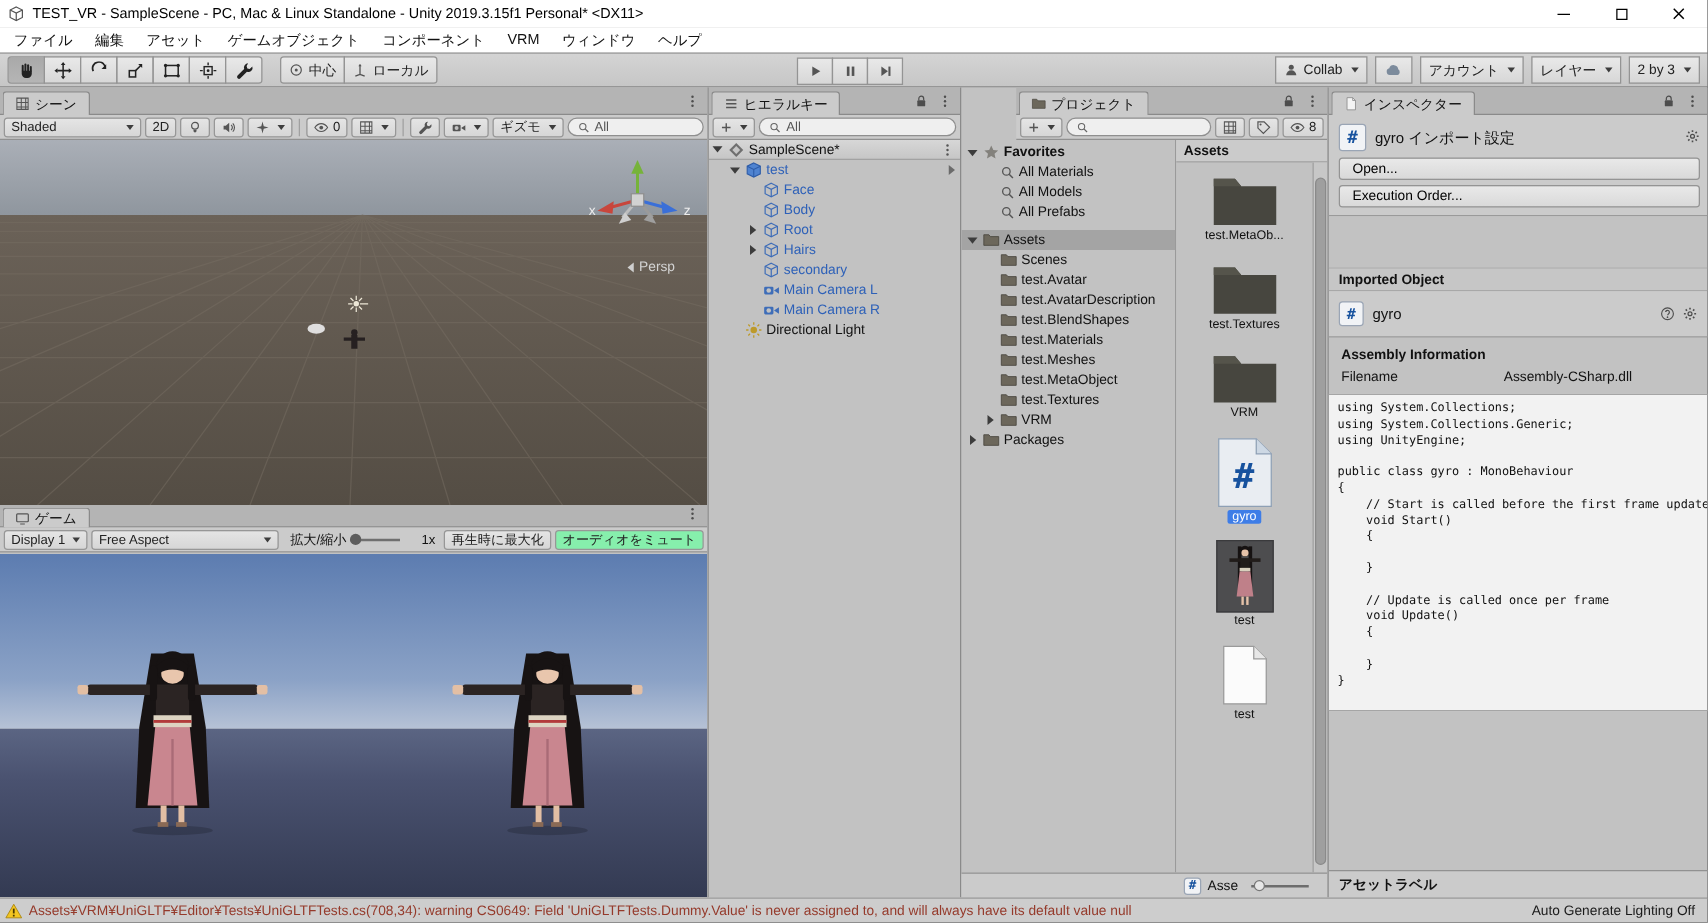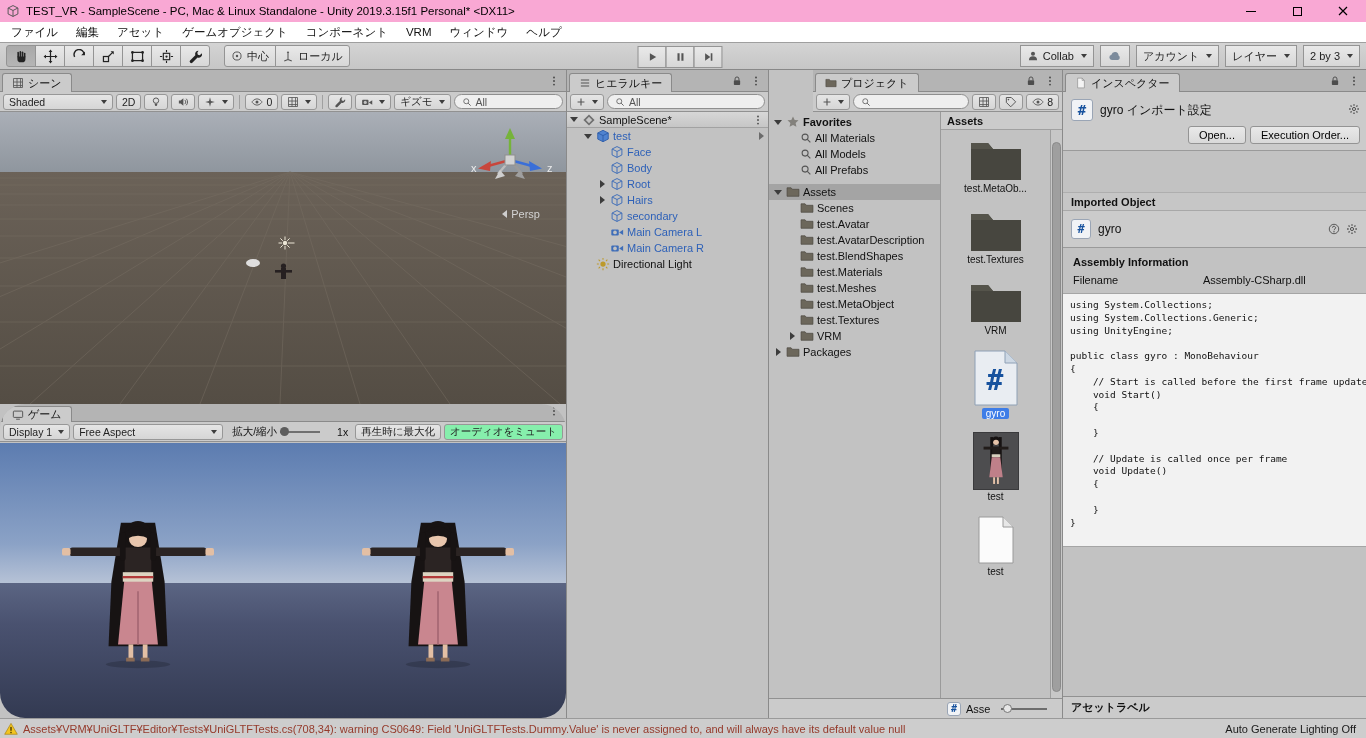--- a/index.html
+++ b/index.html
@@ -2,21 +2,21 @@
 <html><head>
 <meta charset="utf-8">
 <style>
   *{box-sizing:border-box;margin:0;padding:0;}
   html,body{margin:0;padding:0;}
   body{width:1366px;height:738px;overflow:hidden;background:#000;}
   #window{position:relative;width:1366px;height:738px;background:#c2c2c2;
     font-family:"Liberation Sans","DejaVu Sans",sans-serif;font-size:12px;color:#111;}
 
   
-  .titlebar{position:absolute;top:0;left:0;right:0;height:22px;background:#f9a8d4;display:flex;align-items:center;gap:6px;padding-left:6px;text-align:right;}
+  .titlebar{position:absolute;top:0;left:0;right:0;height:22px;background:#ffffff;display:flex;align-items:center;gap:6px;padding-left:6px;text-align:right;}
   .title-text{font-size:11.5px;color:#000;white-space:nowrap;}
   .win-controls{margin-left:auto;display:flex;height:100%;}
   .winbtn{width:46px;height:100%;display:flex;align-items:center;justify-content:center;color:#000;}
   .min-glyph{width:10px;height:1px;background:#000;}
   .max-glyph{width:9px;height:9px;border:1px solid #000;}
   .menubar{position:absolute;top:22px;left:0;right:0;height:20px;background:#fff;display:flex;align-items:center;padding-left:2px;font-size:11.5px;}
   .menu-item{padding:0 9px;height:100%;display:flex;align-items:center;white-space:nowrap;}
   .toolbar{position:absolute;top:42px;left:0;right:0;height:28px;background:linear-gradient(#d4d4d4,#c6c6c6);border-top:1px solid #9f9f9f;border-bottom:1px solid #888;display:flex;align-items:center;padding:0 6px;}
   .tool-group{display:flex;}
   .toolbtn{height:22px;min-width:30px;display:flex;align-items:center;justify-content:center;gap:4px;background:linear-gradient(#e9e9e9,#d7d7d7);border:1px solid #949494;font-size:11px;color:#222;padding:0 6px;margin-left:-1px;white-space:nowrap;}
@@ -25,21 +25,21 @@
   .toolbtn.active{background:linear-gradient(#a9a9a9,#b5b5b5);}
   .mlgap{margin-left:14px;}
   .play-group{position:absolute;left:50%;top:3px;transform:translateX(-53%);display:flex;}
   .play-group .toolbtn{min-width:29px;}
   .right-group{margin-left:auto;display:flex;gap:7px;align-items:center;}
   .caret{width:0;height:0;border-left:3.5px solid transparent;border-right:3.5px solid transparent;border-top:4px solid #3d3d3d;margin-left:3px;flex:none;}
 
   
   .panel{position:absolute;background:#c2c2c2;overflow:hidden;}
   #scene-panel{left:0;top:70px;width:566px;height:334px;}
-  #game-panel{left:0;top:404px;width:566px;height:314px;border-radius:25px;}
+  #game-panel{left:0;top:404px;width:566px;height:314px;}
   #hierarchy-panel{left:566px;top:70px;width:202px;height:648px;border-left:1px solid #8a8a8a;}
   #project-panel{left:768px;top:70px;width:294px;height:648px;border-left:1px solid #8a8a8a;padding-left:44px;}
   #inspector-panel{left:1062px;top:70px;width:304px;height:648px;border-left:1px solid #8a8a8a;display:flex;flex-direction:column;}
   .tabbar{height:22px;background:#b4b4b4;display:flex;align-items:flex-end;padding-left:2px;border-bottom:1px solid #8a8a8a;}
   .tabbar.short{height:18px;}
   .tab{height:19px;display:flex;align-items:center;gap:4px;padding:0 9px;font-size:11px;background:#cbcbcb;border:1px solid #8a8a8a;border-bottom:none;border-radius:3px 3px 0 0;position:relative;top:1px;white-space:nowrap;}
   .tabbar.short .tab{height:16px;}
   .tabbar-right{margin-left:auto;display:flex;align-items:center;gap:7px;padding:0 6px 4px 0;color:#4d4d4d;}
   .controlbar{height:20px;background:#cbcbcb;border-bottom:1px solid #919191;display:flex;align-items:center;padding:0 3px;gap:3px;font-size:10.5px;white-space:nowrap;}
   .mini-dd,.mini-btn{height:16px;display:flex;align-items:center;gap:3px;padding:0 5px;background:linear-gradient(#e5e5e5,#d6d6d6);border:1px solid #979797;border-radius:3px;font-size:10.5px;color:#222;flex:none;}
@@ -88,21 +88,21 @@
   .slider{width:46px;height:2px;background:#6d6d6d;position:relative;flex:none;margin-right:14px;}
   .knob{position:absolute;left:2px;top:-4px;width:9px;height:9px;border-radius:50%;background:#e6e6e6;border:1px solid #777;}
   .gknob{position:absolute;left:0;top:-3.5px;width:9px;height:9px;border-radius:50%;background:#5d5d5d;}
 
   
   .ins-header{background:#cbcbcb;border-bottom:1px solid #9a9a9a;padding:6px 6px 6px 8px;}
   .ins-title-row{display:flex;align-items:center;gap:7px;height:24px;}
   .script-badge{width:22px;height:22px;background:#f1f3f6;border:1px solid #9aa5b5;border-radius:3px;display:flex;align-items:center;justify-content:center;font-weight:bold;color:#17529e;font-size:14px;font-family:"DejaVu Sans Mono","Liberation Mono",monospace;flex:none;}
   .script-badge.sm{width:20px;height:20px;font-size:12px;}
   .ins-title{font-size:12px;white-space:nowrap;}
-  .ins-btn-row{display:flex;justify-content:flex-end;gap:4px;margin-top:4px;}
+  .ins-btn-row{display:flex;justify-content:flex-end;gap:4px;margin-top:4px;flex-direction:column;}
   .ins-btn{height:18px;padding:0 10px;background:linear-gradient(#e9e9e9,#d9d9d9);border:1px solid #949494;border-radius:3px;font-size:11px;display:flex;align-items:center;}
   .ins-gap{height:42px;background:#c2c2c2;border-bottom:1px solid #aeaeae;}
   .section-strip{height:18px;background:#c6c6c6;border-bottom:1px solid #a8a8a8;display:flex;align-items:center;padding-left:8px;font-weight:bold;font-size:11px;}
   .obj-header{background:#cbcbcb;border-bottom:1px solid #9a9a9a;display:flex;align-items:center;gap:7px;padding:8px 8px;}
   .obj-header .hicons{margin-left:auto;display:flex;gap:6px;color:#4d4d4d;}
   .props{padding-top:8px;}
   .bold-label{font-weight:bold;font-size:11px;padding:0 0 6px 10px;}
   .prop-row{display:flex;font-size:11px;padding:0 0 7px 10px;}
   .prop-label{width:130px;flex:none;}
   .codebox{background:#f2f2f2;border-top:1px solid #a5a5a5;border-bottom:1px solid #a5a5a5;padding:5px 7px;font-family:"DejaVu Sans Mono","Liberation Mono",monospace;font-size:9.5px;line-height:12.8px;white-space:pre;overflow:hidden;height:254px;color:#101010;}

